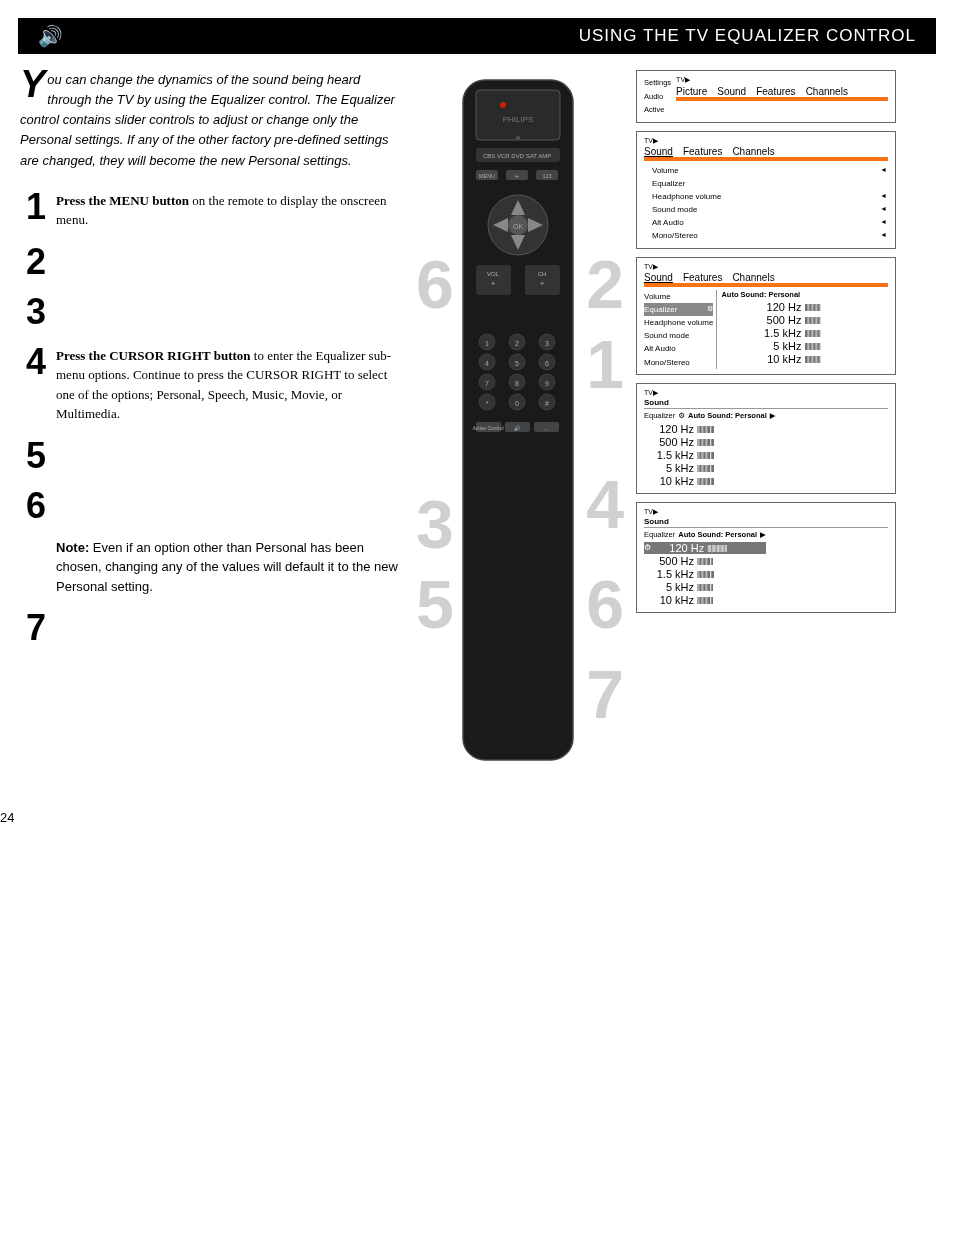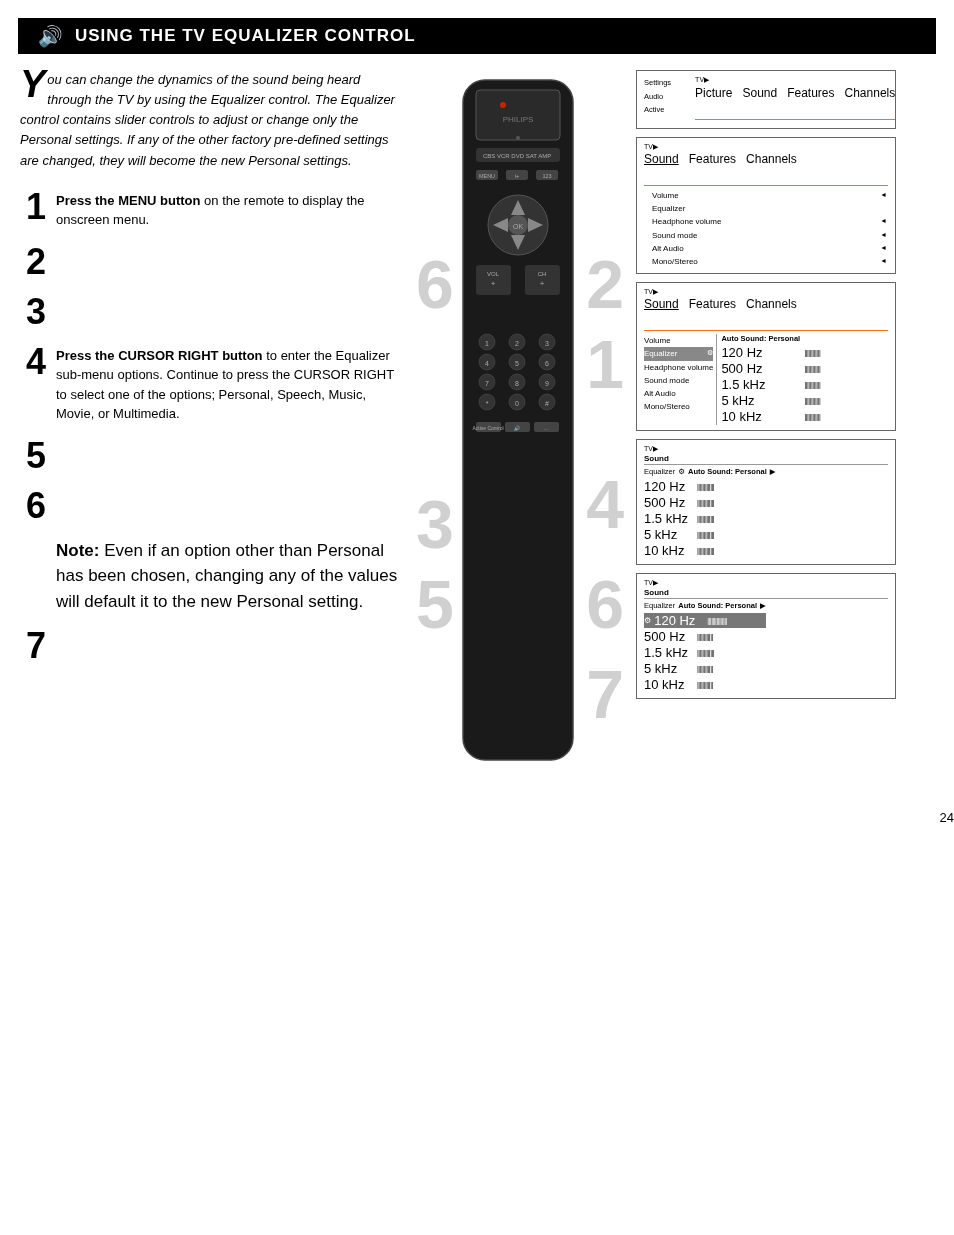--- a/index.html
+++ b/index.html
@@ -21,25 +21,25 @@
       align-items: center;
       padding: 6px 20px;
       margin: 18px 18px 0 18px;
     }
     .header-icon {
       margin-right: 12px;
       font-size: 20px;
     }
     .header-title {
       font-size: 17px;
-      font-weight: bold;
+      font-weight: normal;
       letter-spacing: 1px;
       text-transform: uppercase;
       flex: 1;
-      text-align: left;
+      text-align: right;
     }
 
     
     .main-content {
       display: flex;
       margin: 16px 18px 0 18px;
       gap: 10px;
     }
 
     
@@ -79,45 +79,46 @@
       font-weight: bold;
       line-height: 1;
       min-width: 28px;
       text-align: right;
       flex-shrink: 0;
     }
     .step-content {
       font-size: 13px;
       line-height: 1.5;
       padding-top: 2px;
+      font-family: Liberation Serif, serif;
     }
     .step-content strong {
       font-weight: bold;
     }
 
     .note-text {
-      font-size: 17px;
+      font-size: 13px;
       line-height: 1.5;
       margin: 14px 0 14px 38px;
     }
     .note-text strong {
       font-weight: bold;
     }
 
     
     .right-col {
       flex: 1;
       position: relative;
       display: flex;
       gap: 8px;
     }
 
     
     .page-number {
-      text-align: right;
+      text-align: left;
       margin-top: 20px;
       font-size: 13px;
     }
 
     
     .page-wrapper {
       padding: 0;
     }
 
     
@@ -136,24 +137,24 @@
 
     .panel {
       border: 1.5px solid #666;
       background: #fff;
       padding: 5px 7px;
       font-size: 8.5px;
     }
     .panel-menu-row {
       display: flex;
       gap: 10px;
-      border-bottom: 1px solid #f97316;
-      padding-bottom: 19px;
+      border-bottom: 4px solid #f97316;
+      padding-bottom: 0;
       margin-bottom: 3px;
-      font-size: 12px;
+      font-size: 10px;
     }
     .panel-items {
       font-size: 8px;
       line-height: 1.65;
     }
     .panel-items .pi-row {
       display: flex;
     }
     .pi-arrow {
       font-size: 7px;
@@ -164,22 +165,22 @@
     
     .eq-panel-row {
       display: flex;
       align-items: center;
       margin-bottom: 1px;
       font-size: 8px;
       gap: 3px;
     }
     .eq-panel-label {
       width: 80px;
-      text-align: left;
-      font-size: 13px;
+      text-align: right;
+      font-size: 11px;
     }
     .eq-panel-bars {
       font-size: 7px;
       letter-spacing: -0.5px;
       color: #000;
     }
 
     .num-overlay-left {
       position: absolute;
       font-size: 68px;
@@ -359,21 +360,21 @@
           <text x="108" y="360" text-anchor="middle" fill="#aaa" font-size="5">...</text>
 
           <circle cx="65" cy="35" r="3" fill="#cc2200"></circle>
           <circle cx="80" cy="68" r="2" fill="#555"></circle>
         </svg>
       </div>
 
       <div class="screenshot-panels">
 
         <div class="panel">
-          <div style="display:flex; gap:20px; align-items:flex-start;">
+          <div style="display:flex; gap:1px; align-items:flex-start;">
             <div style="display:flex; flex-direction:column; font-size:7.5px; margin-right:4px; line-height:1.8;">
               <span>Settings</span>
               <span>Audio</span>
               <span>Active</span>
             </div>
             <div style="flex:1;">
               <div style="font-size:7px; margin-bottom:2px;">TV▶</div>
               <div class="panel-menu-row">
                 <span>Picture</span>
                 <span>Sound</span>

